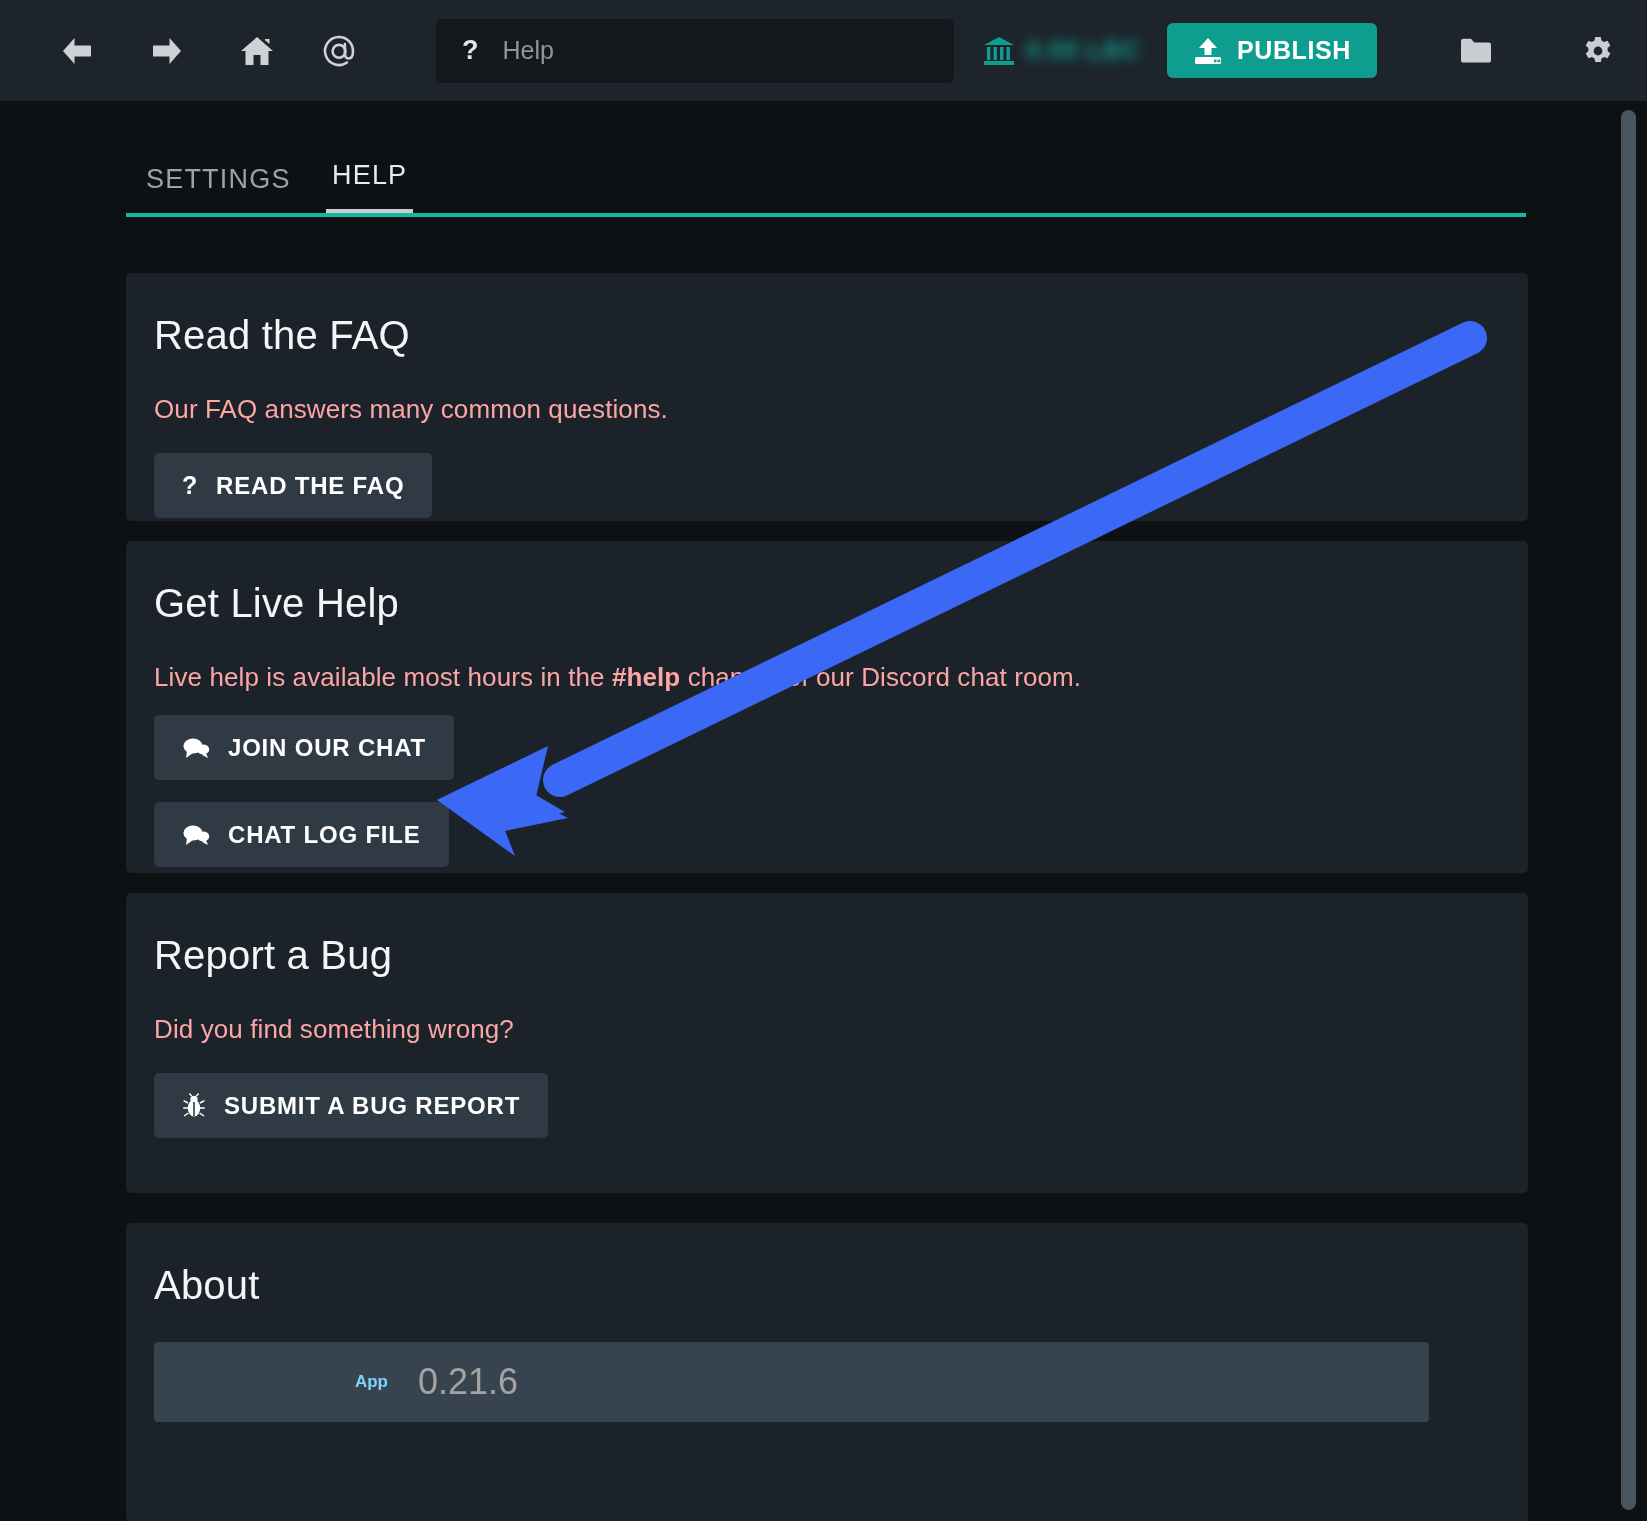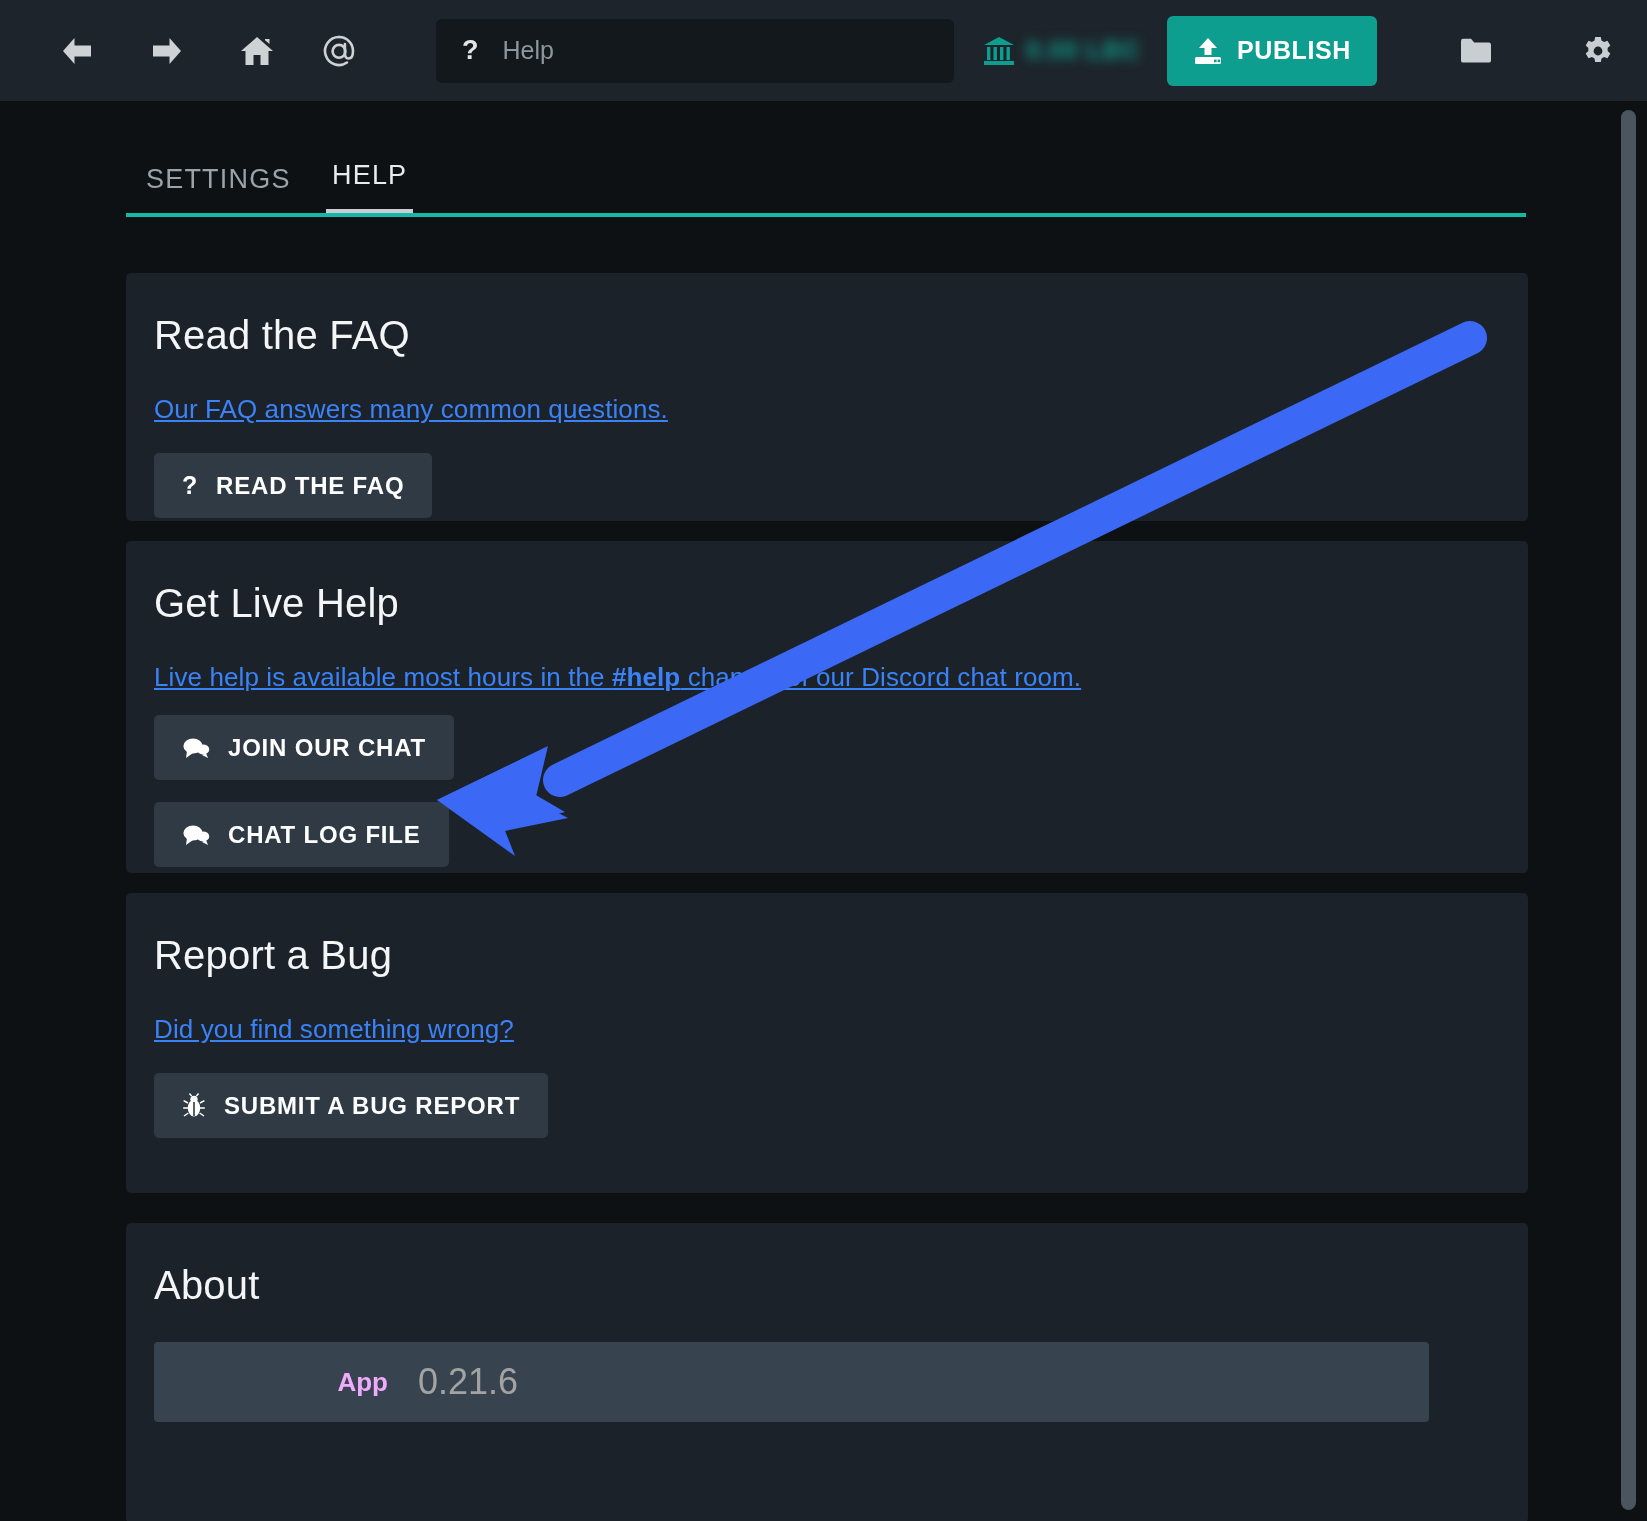--- a/index.html
+++ b/index.html
@@ -88,21 +88,21 @@
     font-size: 25px;
     font-weight: bold;
     filter: blur(6px);
     letter-spacing: 1px;
     user-select: none;
   }
 
   
   #publish-button {
     margin-left: 26px;
-    height: 70px;
+    height: 55px;
     background: #0e9e8f;
     border: none;
     border-radius: 6px;
     color: #ffffff;
     font-size: 25px;
     font-weight: bold;
     letter-spacing: 0.6px;
     display: flex;
     align-items: center;
     padding: 0 26px;
@@ -169,23 +169,22 @@
     margin: 0;
     font-size: 40px;
     font-weight: 400;
     color: #f3f5f6;
     letter-spacing: 0.2px;
   }
   .card p.desc {
     margin: 36px 0 0 0;
     font-size: 26px;
     font-weight: 400;
-    color: #3b82f6;
+    color: #fca5a5;
     letter-spacing: 0.1px;
-    text-decoration: underline;
   }
   .card p.desc b { font-weight: bold; }
   .card p.muted {
     margin: 30px 0 0 0;
     font-size: 25px;
     color: #6f777d;
   }
 
   .btn {
     margin-top: 28px;
@@ -223,23 +222,23 @@
     padding: 18px 0 18px 0;
   }
   .ver-row {
     display: flex;
     align-items: center;
     height: 44px;
   }
   .ver-key {
     width: 264px;
     text-align: right;
-    font-size: 26px;
+    font-size: 17px;
     font-weight: bold;
-    color: #f0abfc;
+    color: #7dd3fc;
     padding-right: 30px;
     box-sizing: border-box;
   }
   .ver-val {
     font-size: 36px;
     color: #a3a3a3;
   }
 
   
   #scrollbar-track {

